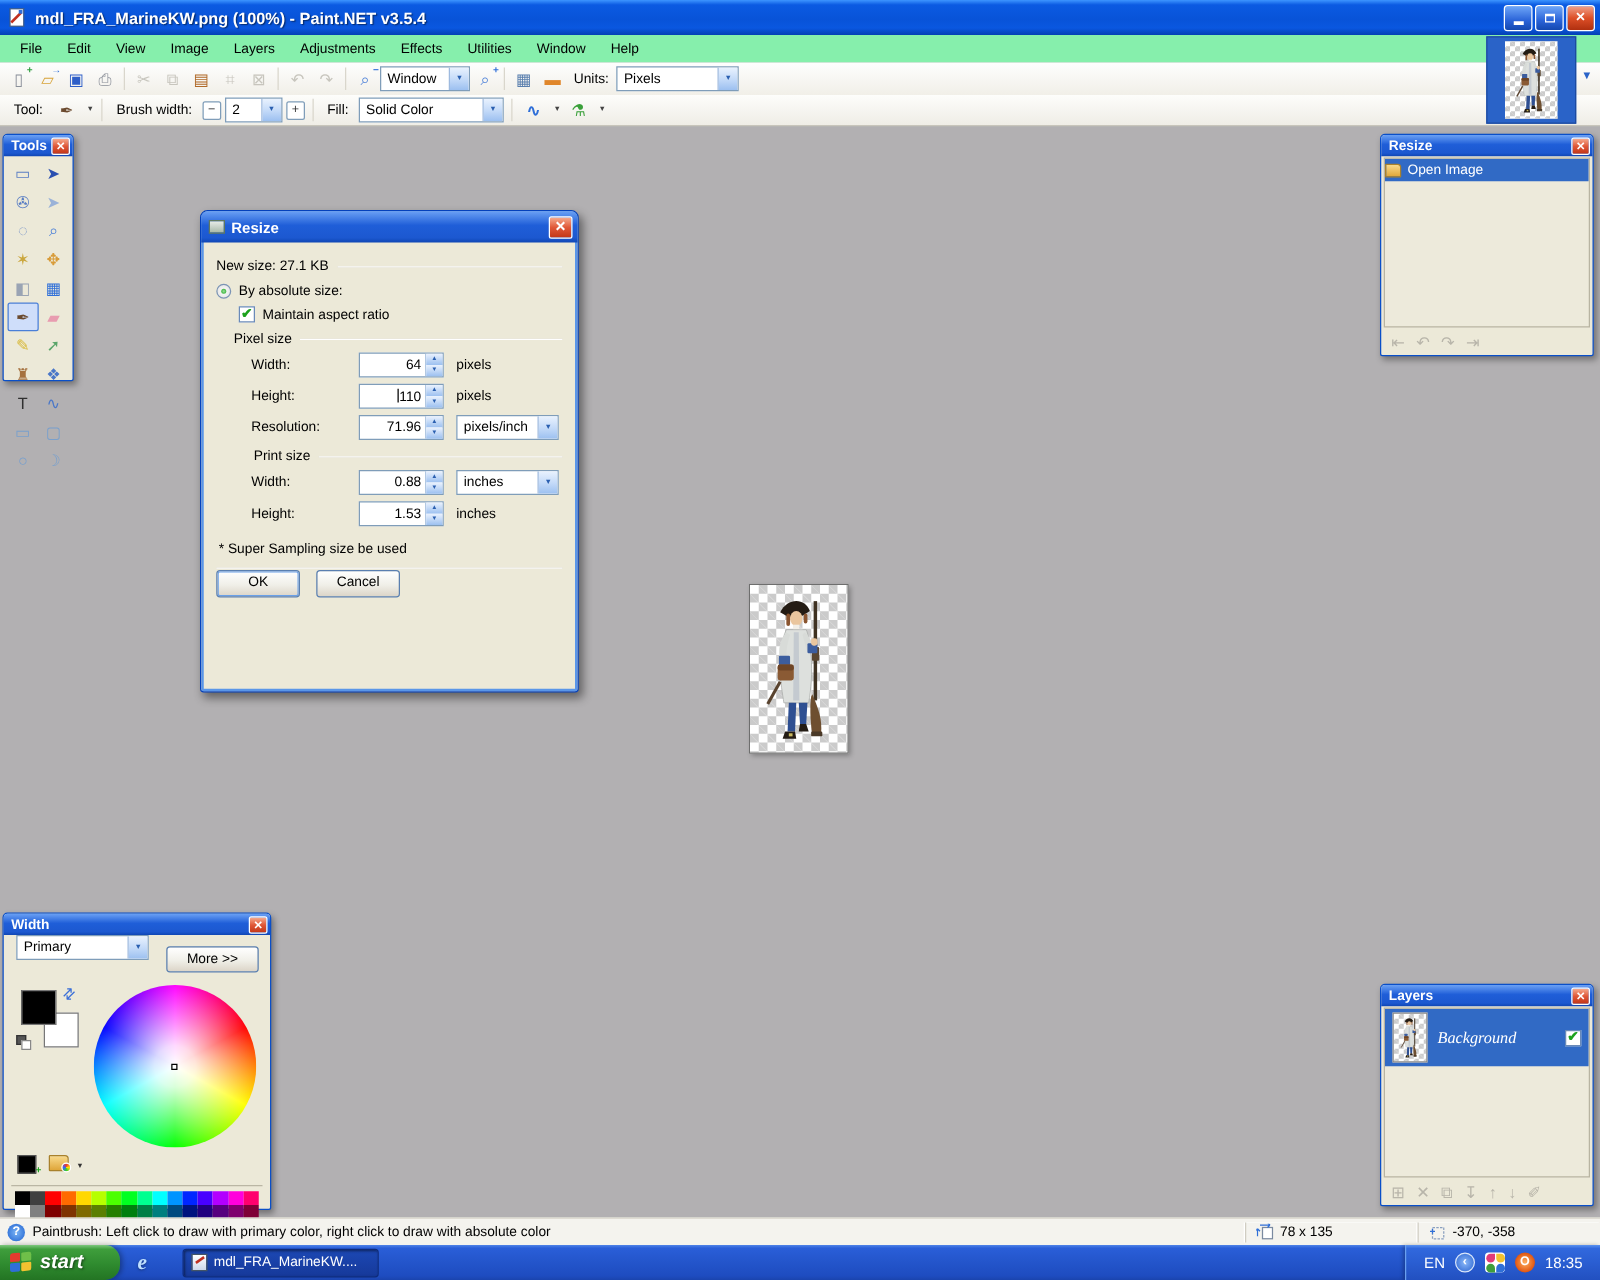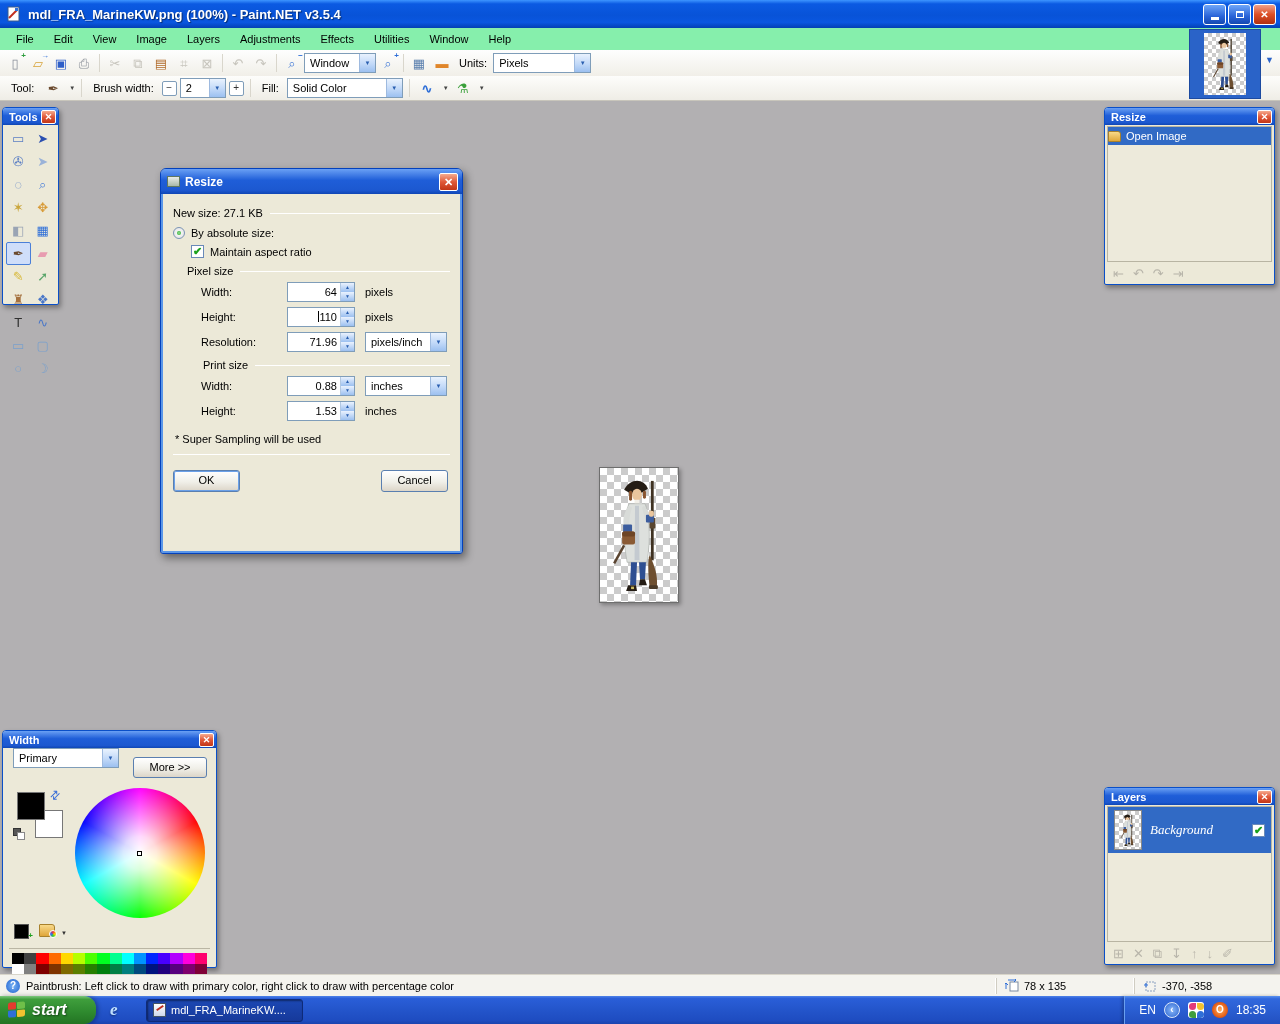--- a/index.html
+++ b/index.html
@@ -123,21 +123,21 @@
   .spin .sbtns{width:14px;display:flex;flex-direction:column;border-left:1px solid #b2c8e2;}
   .sbtn{flex:1;background:linear-gradient(#eaf2fe,#9cc0f0);color:#2a5fb0;font-size:5px;text-align:center;line-height:9px;}
   .spin.disabled{border-color:#b8b4a4;background:#ece9d8;}
   .spin.disabled .sval{color:#a8a490;}
   .spin.disabled .sbtn{background:#e2ded0;color:#b0ac9c;}
   .unit{margin-left:10px;}
   .caret{display:inline-block;width:1px;height:11px;background:#000;vertical-align:-1px;}
   .note-star{font-size:9px;margin-left:7px;align-self:flex-start;}
   #dlg-footnote{margin-top:12px;padding-left:2px;}
   #dlg-divider{margin-top:9px;height:1px;background:#c8c4b0;border-bottom:1px solid #fff;}
-  #dlg-btns{display:flex;justify-content:space-between;gap:13px;margin-top:15px;padding-right:2px;}
+  #dlg-btns{display:flex;justify-content:flex-start;gap:13px;margin-top:1px;padding-right:2px;}
   .dlg-btn{width:67px;height:22px;padding-top:3px;}
   .dlg-btn.default{box-shadow:0 0 0 1px #6aa0e8 inset;}
 
   
   #statusbar{position:absolute;left:0;top:974px;width:1280px;height:22px;background:#f4f3ee;border-top:1px solid #d8d5ca;display:flex;align-items:center;}
   #sb-msg{flex:1;display:flex;align-items:center;gap:6px;padding-left:6px;}
   #sb-help{width:14px;height:14px;border-radius:50%;background:radial-gradient(#7ab4f4,#1c5fd0);color:#fff;font-size:10px;font-weight:bold;text-align:center;line-height:14px;}
   .scell{display:flex;align-items:center;gap:5px;padding:0 8px;height:16px;border-left:1px solid #d0cdc2;box-shadow:-1px 0 0 #fff;}
   #sb-size{width:138px;}
   #sb-pos{width:146px;}
@@ -628,33 +628,33 @@
         <span class="spin">
           <span class="sval">1.53</span>
           <span class="sbtns">
               <span class="sbtn">▲</span>
               <span class="sbtn">▼</span>
             </span>
         </span>
         <span class="unit">inches</span>
       </div>
 
-      <div id="dlg-footnote">* Super Sampling will be used</div>
+      <div id="dlg-footnote">* Super Sampling size be used</div>
       <div id="dlg-divider"></div>
       <div id="dlg-btns">
         <span class="xp-btn dlg-btn default">OK</span>
         <span class="xp-btn dlg-btn">Cancel</span>
       </div>
     </div>
   </div>
 
   <div id="statusbar">
     <div id="sb-msg">
       <span id="sb-help">?</span>
-      <span>Paintbrush: Left click to draw with primary color, right click to draw with percentage color</span>
+      <span>Paintbrush: Left click to draw with primary color, right click to draw with absolute color</span>
     </div>
     <div class="scell" id="sb-size">
       <svg class="sb-ico" width="14" height="13" viewBox="0 0 14 13">
         <rect x="5" y="3" width="8" height="9" fill="#fff" stroke="#7a8aa0"></rect>
         <path d="M1 10 L1 4 M1 4 L3 6 M1 4 L-1 6" stroke="#2f6fd8" fill="none"></path>
         <path d="M3 1 L11 1 M11 1 L9 -1 M11 1 L9 3" stroke="#2f6fd8" fill="none"></path>
       </svg>
       <span>78 x 135</span>
     </div>
     <div class="scell" id="sb-pos">

